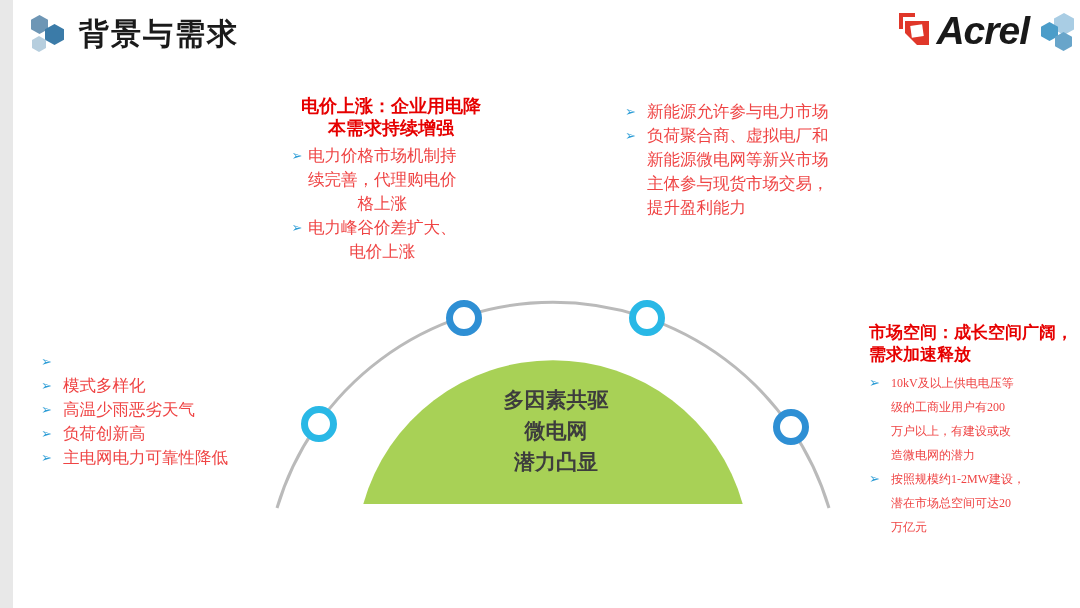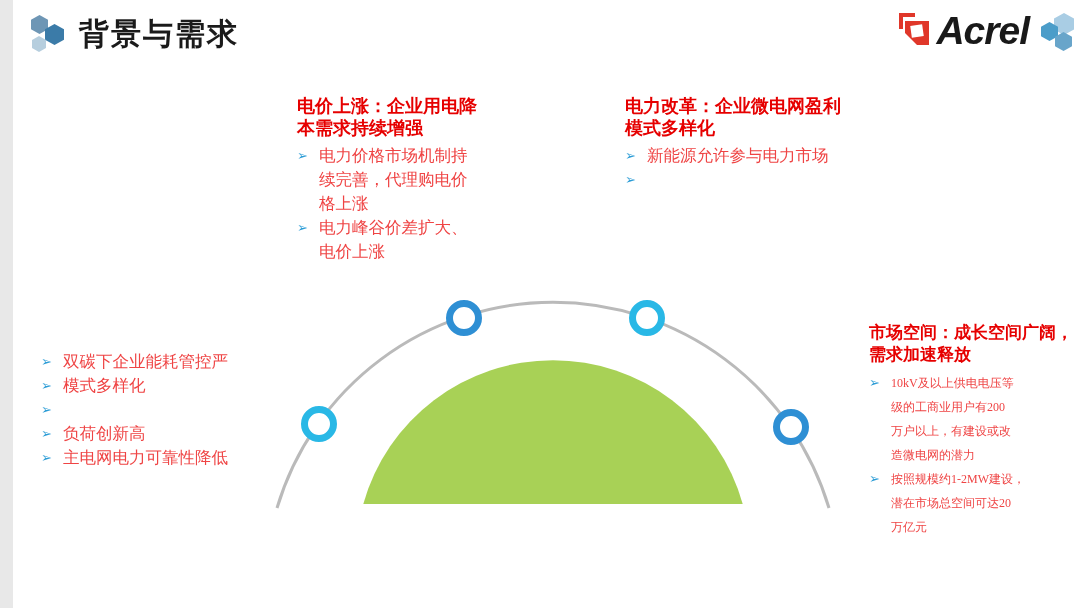--- a/index.html
+++ b/index.html
@@ -43,21 +43,21 @@
     margin:0;font-size:18px;font-weight:bold;color:#e60000;
     line-height:22px;white-space:pre-line;
   }
   .items{margin-top:5px;}
   .li{display:flex;align-items:flex-start;}
   .mk{
     flex:0 0 22px;font-family:"DejaVu Sans",sans-serif;
     font-size:13px;color:#2b9cd6;line-height:24px;
   }
   .tx{font-size:16.5px;color:#ef4444;line-height:24px;white-space:pre-line;}
-  .b1{left:284px;top:95px;width:210px;}
+  .b1{left:273px;top:95px;width:210px;text-align:center;}
   .b2{left:612px;top:95px;width:252px;}
   .b3{left:28px;top:345px;width:252px;}
   .b4{left:856px;top:322px;width:225px;}
   .b4 h3{font-size:17px;}
   .b4 .tx{font-size:12px;}
 </style>
 </head>
 <body>
 
 <div class="slide">
@@ -85,65 +85,70 @@
   </div>
 
   <svg class="diagram-svg" viewBox="0 0 1080 608">
     <path d="M264 508 A288 288 0 0 1 816 508" fill="none" stroke="#bababa" stroke-width="3"></path>
     <path d="M350.3 504 A197 197 0 0 1 729.7 504 Z" fill="#a8d156"></path>
     <circle cx="306" cy="424" r="14.5" fill="#ffffff" stroke="#29b8e6" stroke-width="7"></circle>
     <circle cx="451" cy="318" r="14.5" fill="#ffffff" stroke="#2e8fd4" stroke-width="7"></circle>
     <circle cx="634" cy="318" r="14.5" fill="#ffffff" stroke="#29b8e6" stroke-width="7"></circle>
     <circle cx="778" cy="427" r="14.5" fill="#ffffff" stroke="#2e8fd4" stroke-width="7"></circle>
   </svg>
+  <div class="center-text">多因素共驱
+微电网
+潜力凸显</div>
 
   <div class="block b1">
     <h3>电价上涨：企业用电降
 本需求持续增强</h3>
     <div class="items">
       <div class="li">
         <span class="mk">➢</span>
         <span class="tx">电力价格市场机制持
 续完善，代理购电价
 格上涨</span>
       </div>
       <div class="li">
         <span class="mk">➢</span>
         <span class="tx">电力峰谷价差扩大、
 电价上涨</span>
       </div>
     </div>
   </div>
 
   <div class="block b2">
-    <h3>电力改革：企业微电网盈利
-模式多样化</h3>
     <div class="items">
       <div class="li">
         <span class="mk">➢</span>
         <span class="tx">新能源允许参与电力市场</span>
       </div>
       <div class="li">
         <span class="mk">➢</span>
+        <span class="tx">负荷聚合商、虚拟电厂和
+新能源微电网等新兴市场
+主体参与现货市场交易，
+提升盈利能力</span>
       </div>
     </div>
   </div>
 
   <div class="block b3">
     <div class="items">
       <div class="li">
         <span class="mk">➢</span>
-        <span class="tx">双碳下企业能耗管控严</span>
       </div>
       <div class="li">
         <span class="mk">➢</span>
         <span class="tx">模式多样化</span>
       </div>
       <div class="li">
         <span class="mk">➢</span>
+        <span class="tx">高温少雨恶劣天气</span>
       </div>
       <div class="li">
         <span class="mk">➢</span>
         <span class="tx">负荷创新高</span>
       </div>
       <div class="li">
         <span class="mk">➢</span>
         <span class="tx">主电网电力可靠性降低</span>
       </div>
     </div>

